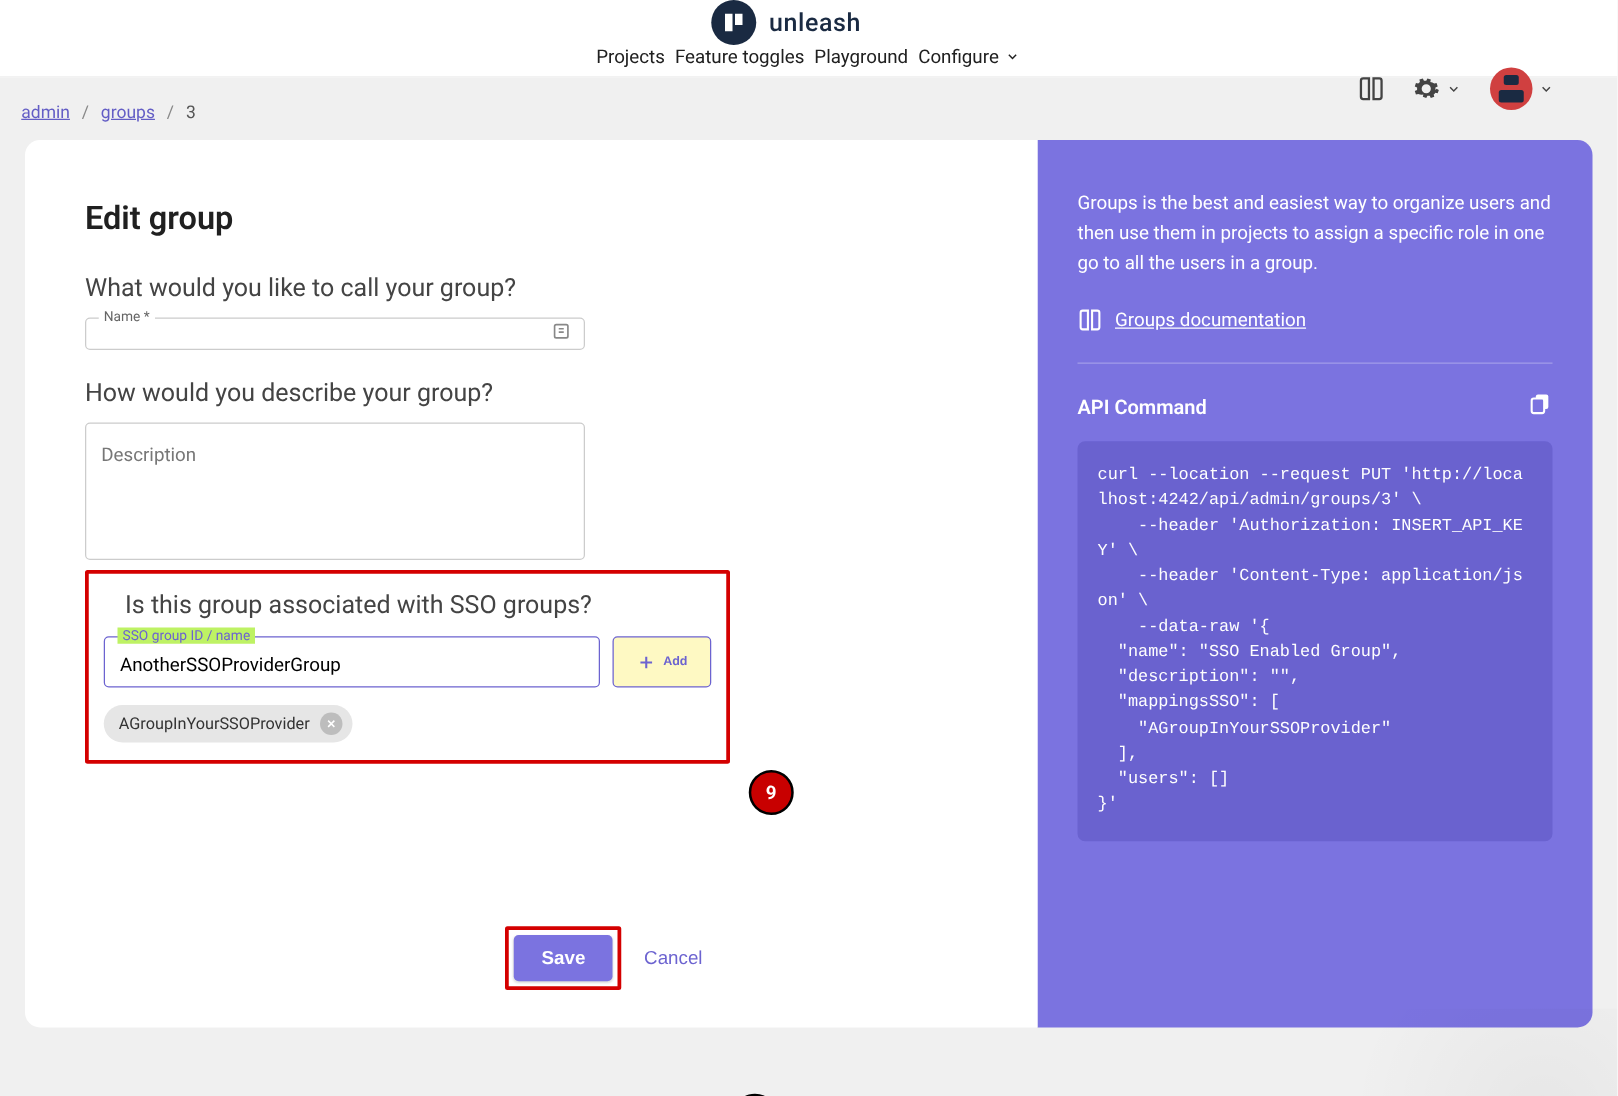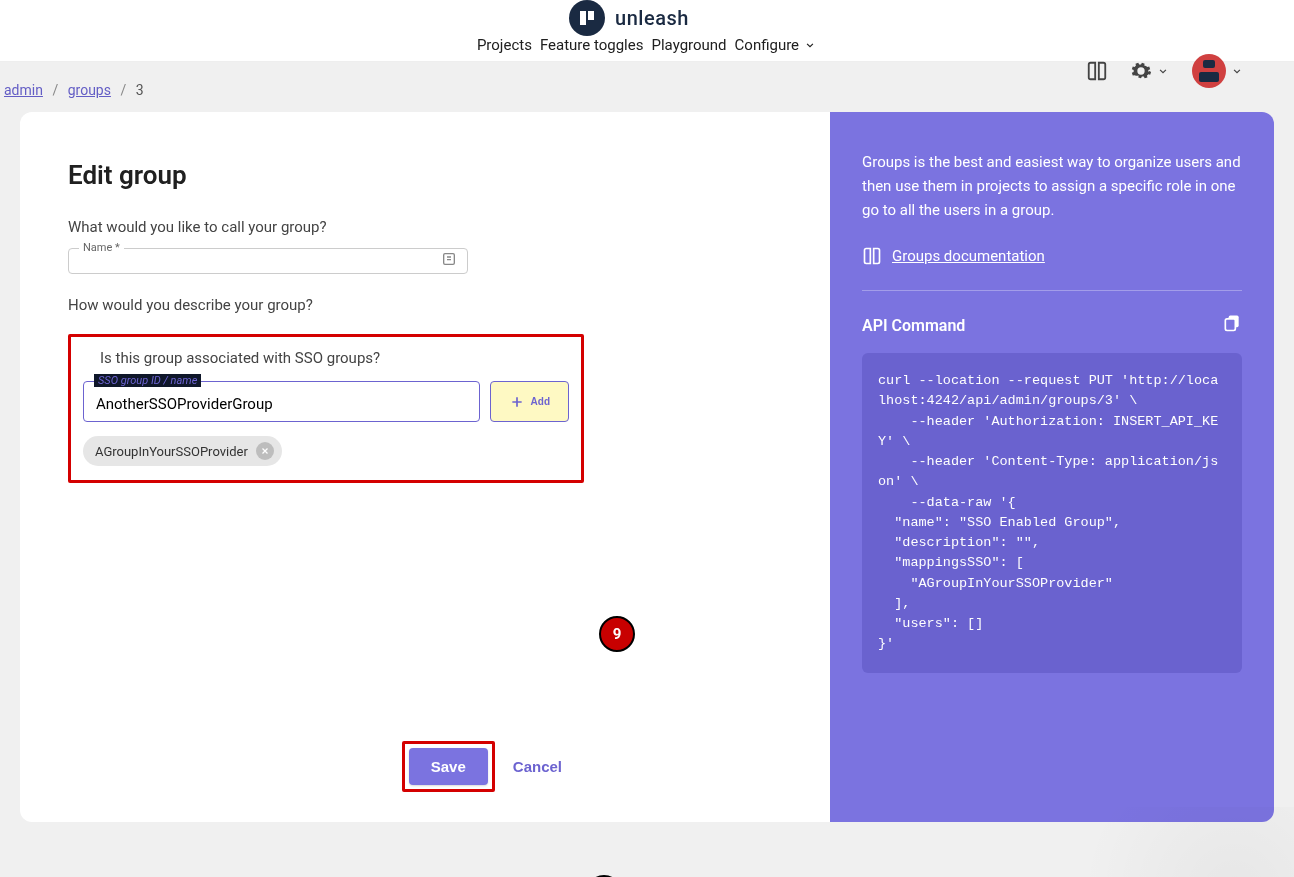--- a/index.html
+++ b/index.html
@@ -36,35 +36,35 @@
   .avatar {
     width: 34px; height: 34px; border-radius: 50%; background: #d04040;
     display:inline-block; position:relative; overflow:hidden;
   }
   .avatar::before, .avatar::after{
     content:""; position:absolute; background:#1a2a42;
   }
   .avatar::before{ width:12px; height:8px; top:6px; left:11px; border-radius:2px;}
   .avatar::after{ width:20px; height:10px; top:18px; left:7px; border-radius:2px;}
   
-  .breadcrumb { padding: 20px 20px 14px 4px; font-size: 14px; color:#555;}
+  .breadcrumb { padding: 20px 20px 14px 4px; font-size: 14px; color:#555;margin-left:13px;}
   .breadcrumb a { color: #635dc5; text-decoration: underline; }
   .breadcrumb .sep { margin: 0 6px; color:#888;}
   
   .content-wrap { display:flex; gap:0; padding: 0 20px; align-items: stretch;}
   .card {
     background:#fff; border-radius: 12px 0 0 12px;
     flex: 0 0 810px;
     padding: 48px 48px 30px 48px;
     min-height: 710px;
     position:relative;
     display:flex; flex-direction:column;
   }
   .card h1 { font-size: 26px; font-weight: 600; margin-bottom: 28px; }
-  .field-q { font-size: 15px; color:#444; margin-bottom: 12px; }
+  .field-q { font-size: 20px; color:#444; margin-bottom: 12px; }
   .input-outline {
     border: 1px solid #ccc; border-radius: 4px; position: relative;
     padding: 14px 12px 10px 12px; width: 400px;
   }
   .input-outline .float-label {
     position:absolute; top:-8px; left:10px; background:#fff; padding:0 4px;
     font-size: 11px; color:#666;
   }
   .input-outline input, .input-outline textarea {
     border:none; outline:none; width:100%; font-size:15px; font-family:inherit;
@@ -79,21 +79,21 @@
     border: 3px solid #d40000; border-radius:2px;
     padding: 12px 12px 14px 12px; width: 516px; margin-top:8px;
     position:relative;
   }
   .sso-block .field-q { margin-bottom: 14px; margin-left: 17px; }
   .sso-row { display:flex; gap:10px; align-items:stretch;}
   .sso-input {
     border:1.5px solid #6c63d0; border-radius:4px; flex:1; position:relative;
     padding: 12px 12px 8px 12px;
   }
-  .sso-input .float-label { position:absolute; top:-8px; left:10px; background:#0f172a; padding:0 4px; font-size:11px; color:#6c63d0;font-style:italic;}
+  .sso-input .float-label { position:absolute; top:-8px; left:10px; background:#bef264; padding:0 4px; font-size:11px; color:#6c63d0;}
   .sso-input input { border:none; outline:none; width:100%; font-size:15px; font-family:inherit; }
   .add-btn {
     border:1px solid #6c63d0; border-radius:4px; background:#fef9c3; color:#6c63d0;
     display:flex; align-items:center; gap:6px; padding: 0 18px; font-size:10px; font-weight:600;
     cursor:pointer;
   }
   .chip-row { margin-top: 14px; display:flex; gap:8px; flex-wrap:wrap;}
   .chip {
     background:#e6e6e6; border-radius: 16px; padding: 6px 8px 6px 12px;
     display:flex; align-items:center; gap:8px; font-size:13px; color:#333;
@@ -113,21 +113,21 @@
     margin-top:auto; display:flex; gap:18px; align-items:center; justify-content:flex-end;
     padding-right: 220px;
   }
   .save-frame { border:3px solid #d40000; padding:4px; border-radius:2px;}
   .save-btn {
     background:#7b73e0; color:#fff; border:none; border-radius:4px;
     padding: 10px 22px; font-size:15px; font-weight:600; cursor:pointer;
     box-shadow: 0 1px 2px rgba(0,0,0,0.15);
   }
   .cancel-btn {
-    background:transparent; border:none; color:#6c63d0; font-size:15px; font-weight:700; cursor:pointer;
+    background:transparent; border:none; color:#6c63d0; font-size:15px; font-weight:400; cursor:pointer;
   }
   
   .side {
     flex:1; background:#7b73e0; border-radius:0 12px 12px 0; color:#fff;
     padding: 38px 32px; min-height:710px;
   }
   .side-desc { font-size:15px; line-height:1.6; margin-bottom:24px;}
   .doc-link { display:flex; align-items:center; gap:10px; margin-bottom:24px;}
   .doc-link a { color:#fff; text-decoration:underline; font-size:15px;}
   .side-hr { border:none; border-top:1px solid rgba(255,255,255,0.3); margin-bottom:22px;}
@@ -211,20 +211,23 @@
       <span class="inner-icon">
         <svg width="16" height="16" viewBox="0 0 24 24" fill="none" stroke="currentColor" stroke-width="2">
             <rect x="4" y="4" width="16" height="16" rx="2"></rect>
             <path d="M9 9h6M9 13h6"></path>
           </svg>
       </span>
     </div>
 
     <div class="space"></div>
     <div class="field-q">How would you describe your group?</div>
+    <div class="input-outline textarea-outline">
+      <textarea placeholder="Description" style=""></textarea>
+    </div>
 
     <div class="sso-block">
       <div class="field-q">Is this group associated with SSO groups?</div>
       <div class="sso-row">
         <div class="sso-input">
           <span class="float-label">SSO group ID / name</span>
           <input type="text" value="AnotherSSOProviderGroup" style="">
         </div>
         <button class="add-btn">
           <svg width="16" height="16" viewBox="0 0 24 24">

